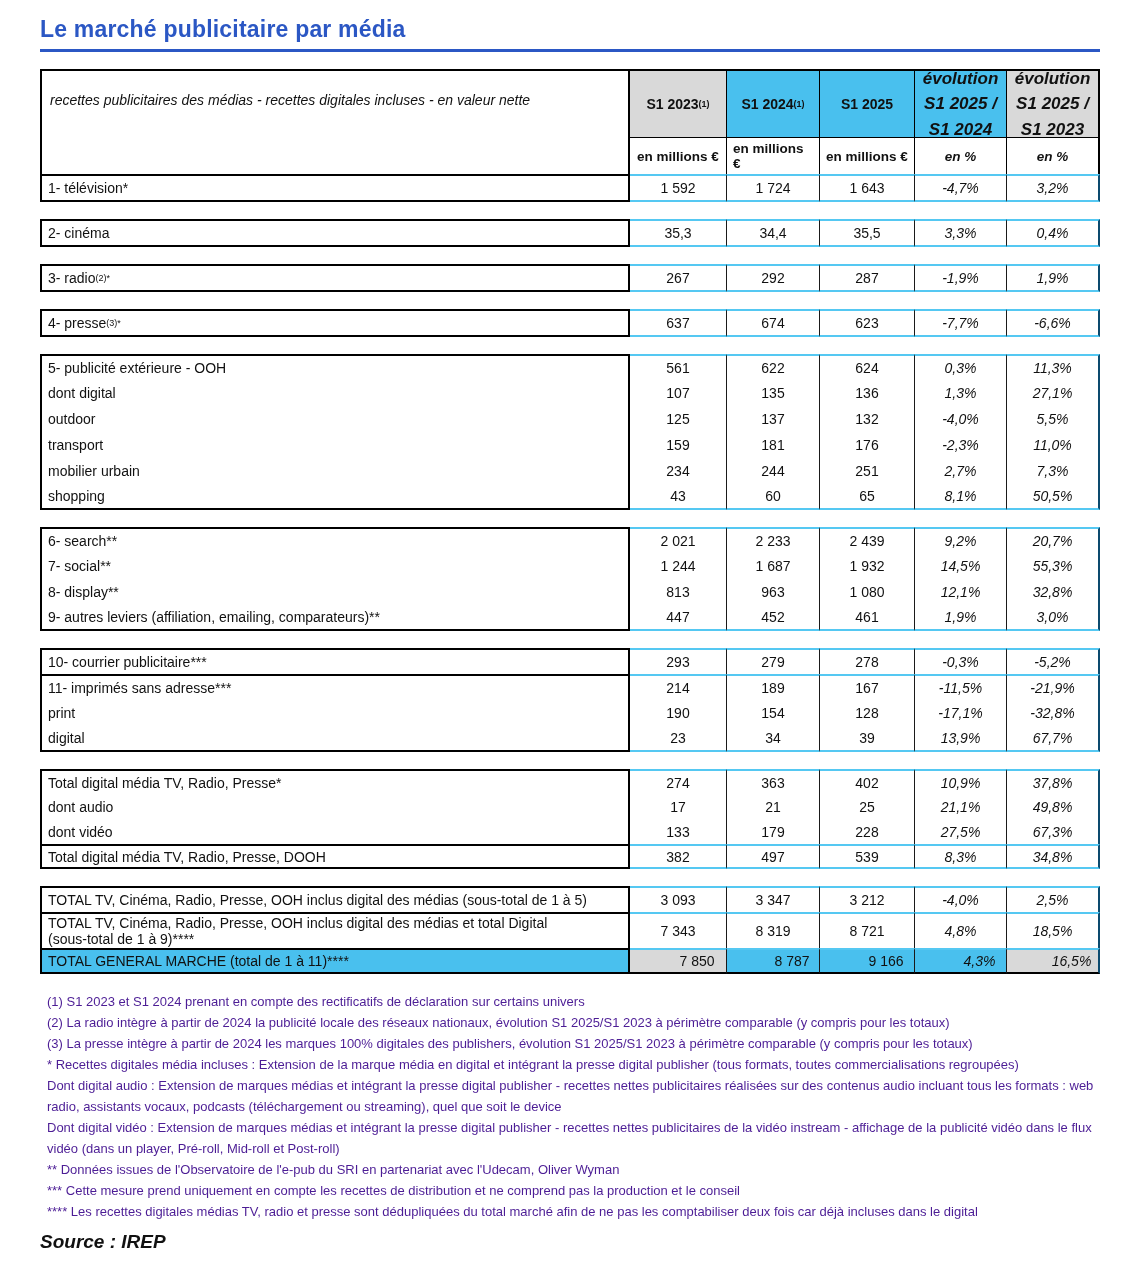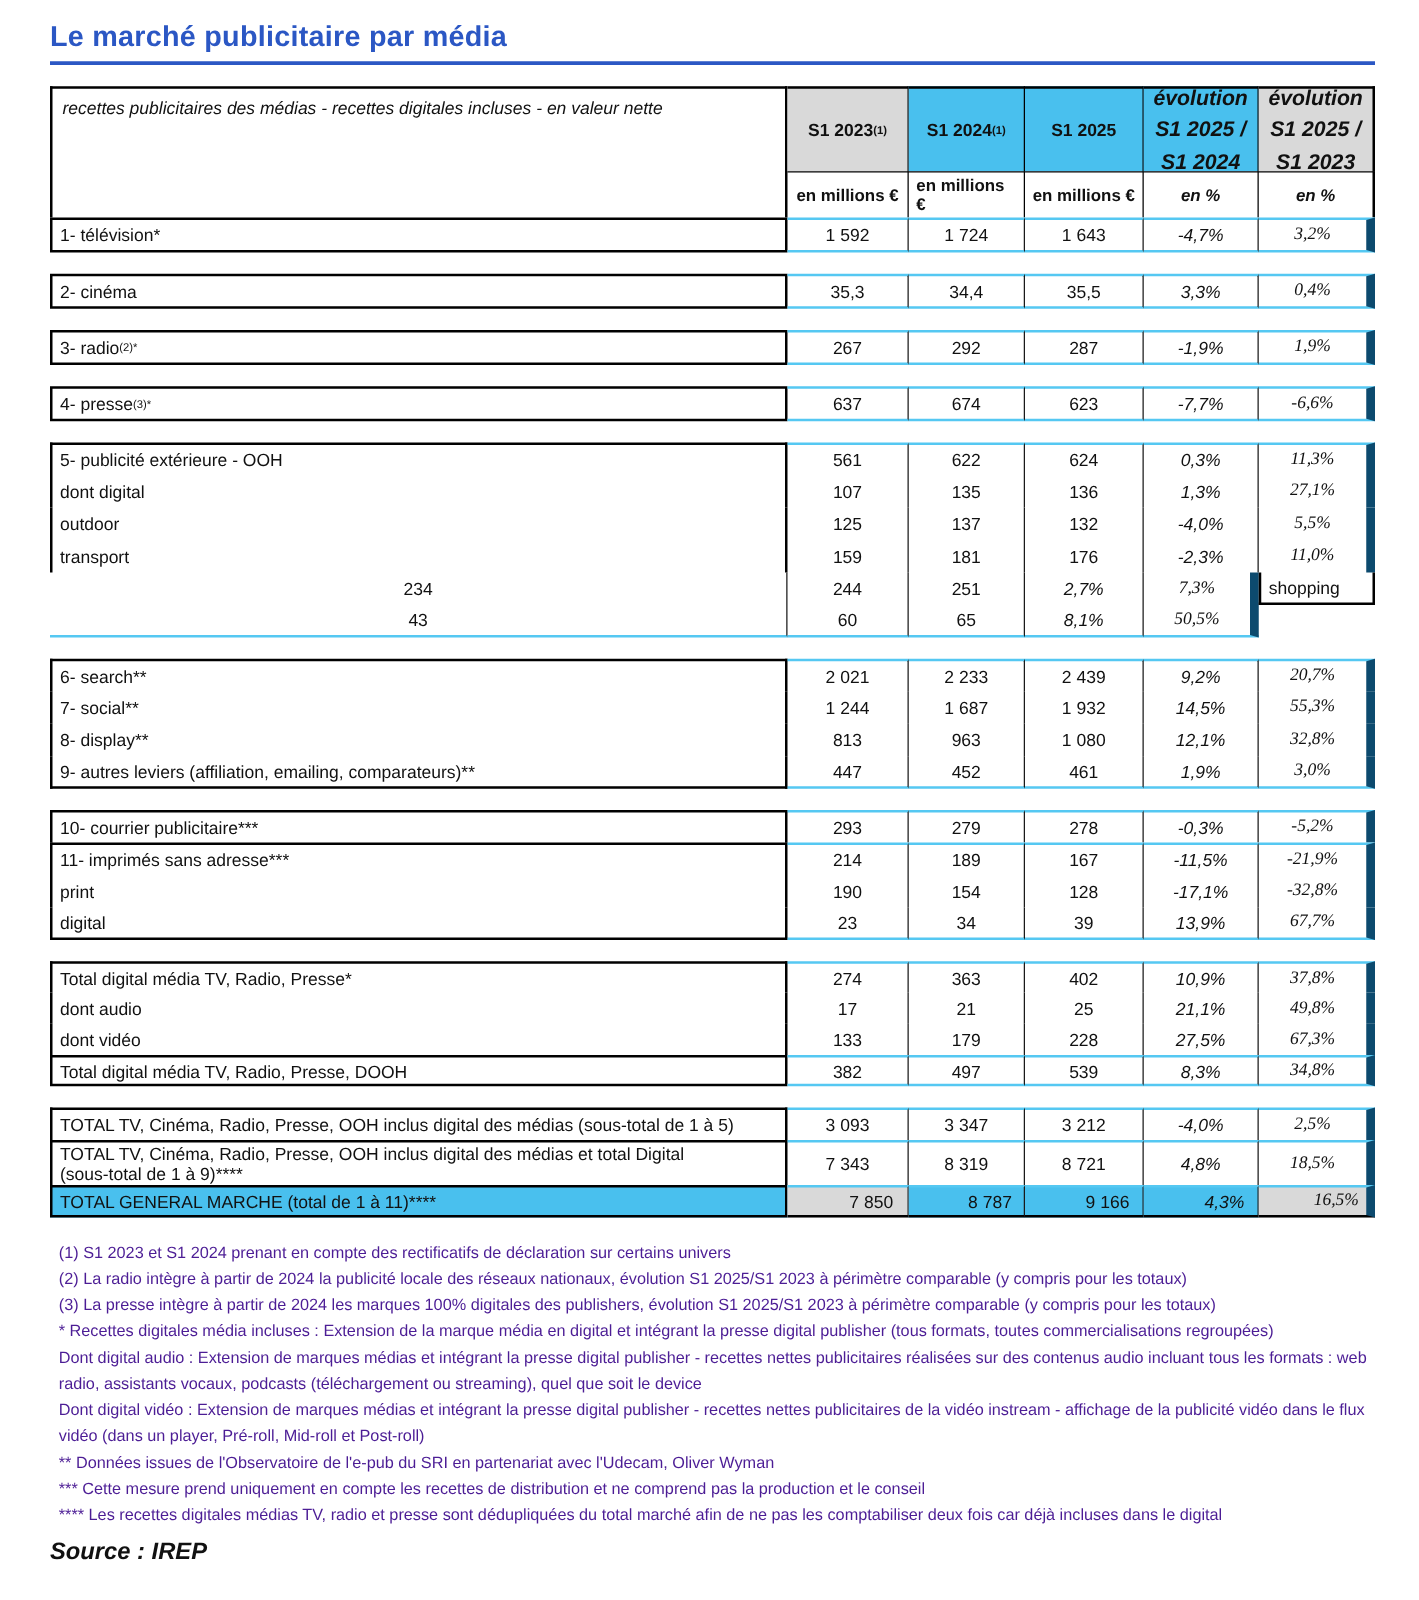--- a/index.html
+++ b/index.html
@@ -33,21 +33,21 @@
     --rh:26px;
   }
   .block.first{ grid-template-rows:68px 37px; }
   .cell{
     display:flex; align-items:center; min-height:var(--rh); padding:1px 6px;
   }
   
   .caption{
     grid-column:1; grid-row:1/3;
     border:2px solid #000; border-bottom:none;
-    font-style:italic; font-size:14px; align-items:flex-start; padding:6px 8px;
+    font-style:italic; font-size:14px; align-items:flex-start; padding:20px 8px;
     line-height:1.3;
   }
   .hcol{
     border-top:2px solid #000; border-right:1px solid #000;
     justify-content:center; text-align:center;
     font-weight:bold; font-size:14px; line-height:1.5; white-space:pre-line;
   }
   .hcol.c4{ border-right:2px solid #000; }
   .hcol.it{ font-style:italic; font-size:17px; }
   .hunit{
@@ -61,21 +61,21 @@
   .lbl{
     border-left:2px solid #000; border-right:2px solid #000;
     padding:1px 8px 1px 6px; font-size:14px;
   }
   .lbl.ft{ border-top:2px solid #000; }
   .lbl.lt{ border-bottom:2px solid #000; }
   .lbl.dv{ border-top:2px solid #000; }
   .val{
     border-right:1px solid #1a1a1a; justify-content:center; font-size:14px;
   }
-  .val.c4{ border-right:7px solid #0c4a6e;font-family:Liberation Serif, serif; }
+  .val.c4{ border-right:2px solid #0c4a6e; }
   .val.ft{ border-top:2px solid var(--cyan-border); }
   .val.dv{ border-top:2px solid var(--cyan-border); }
   .val.lt{ border-bottom:2px solid var(--cyan-border); }
   .val.lt.lb-black{ border-bottom:2px solid #000;padding-left:44px; }
   .val.pct{ font-style:italic; }
   .lbl .two-line{ display:flex; flex-direction:column; }
   .bg-cyan{ background:var(--cyan); }
   .bg-gray{ background:var(--gray); }
   
   #footnotes{ margin:9px 30px 0 47px; }
@@ -176,20 +176,23 @@
       <div class="cell val c3 pct r-sub">-4,0%</div>
       <div class="cell val c4 pct r-sub">5,5%</div>
       <div class="cell lbl r-sub">
         <span>transport</span>
       </div>
       <div class="cell val c0 r-sub">159</div>
       <div class="cell val c1 r-sub">181</div>
       <div class="cell val c2 r-sub">176</div>
       <div class="cell val c3 pct r-sub">-2,3%</div>
       <div class="cell val c4 pct r-sub">11,0%</div>
+      <div class="cell lbl r-sub">
+        <span>mobilier urbain</span>
+      </div>
       <div class="cell val c0 r-sub">234</div>
       <div class="cell val c1 r-sub">244</div>
       <div class="cell val c2 r-sub">251</div>
       <div class="cell val c3 pct r-sub">2,7%</div>
       <div class="cell val c4 pct r-sub">7,3%</div>
       <div class="cell lbl r-sub lt">
         <span>shopping</span>
       </div>
       <div class="cell val c0 r-sub lt">43</div>
       <div class="cell val c1 r-sub lt">60</div>

